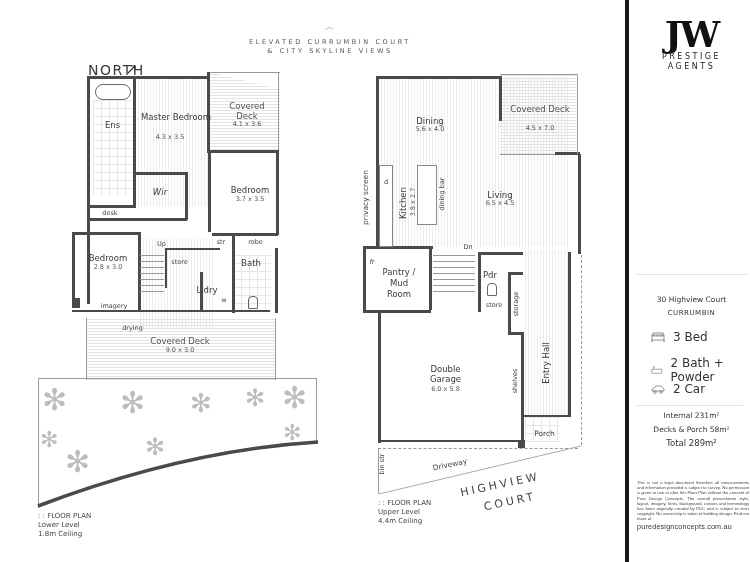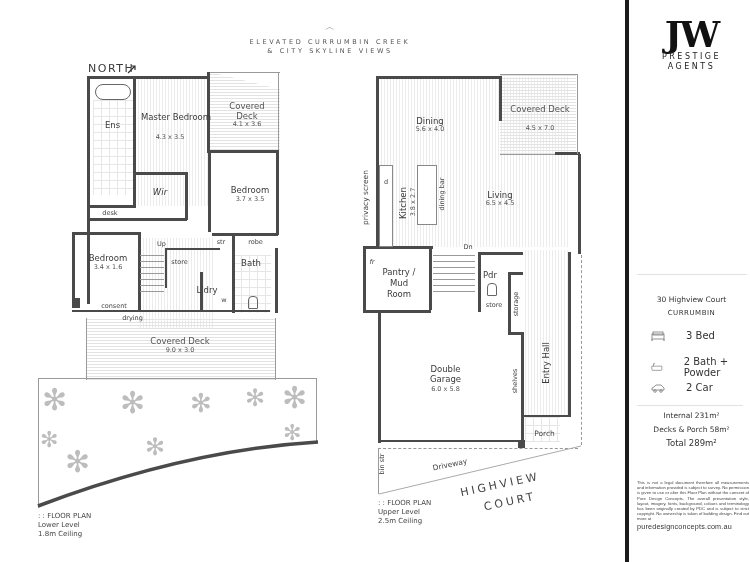--- a/index.html
+++ b/index.html
@@ -8,40 +8,40 @@
   .lbl { position:absolute; text-align:center; white-space:nowrap; font-family:"DejaVu Sans", sans-serif; color:#3a3a3a; }
   .room { font-size:8.5px; line-height:10px; }
   .dim { font-size:6.5px; line-height:8px; color:#555; }
   .small { font-size:6.5px; color:#444; }
   .wall { position:absolute; background:#4a4a4a; }
   .thin { position:absolute; background:#9a9a9a; }
   .right-panel { position:absolute; left:625px; top:0; width:125px; height:562px; border-left:4px solid #1a1a1a; background:#fff; }
   .logo { position:absolute; left:0; width:125px; top:14px; text-align:center; font-family:"DejaVu Serif", serif; font-size:36px; font-weight:bold; letter-spacing:-2px; color:#111; line-height:40px; }
   .agency { position:absolute; width:125px; text-align:center; font-size:8px; letter-spacing:2.5px; color:#222; font-family:"DejaVu Sans", sans-serif; }
   .rp-text { position:absolute; width:125px; text-align:center; font-family:"DejaVu Sans", sans-serif; color:#333; }
-  .feat { position:absolute; left:22px; font-size:10px; font-family:"DejaVu Sans", sans-serif; color:#333; display:flex; align-items:center; gap:21px; }
+  .feat { position:absolute; left:22px; font-size:12px; font-family:"DejaVu Sans", sans-serif; color:#333; display:flex; align-items:center; gap:8px; }
   .feat svg { width:14px; height:10px; }
   .disclaimer { position:absolute; left:8px; top:480px; width:112px; font-size:4.2px; line-height:5.2px; text-align:justify; color:#444; }
   .url { font-size:7.2px; line-height:9px; letter-spacing:0.2px; color:#333; }
   .deck-lines { background-image:repeating-linear-gradient(0deg, #e3e3e3 0 1px, transparent 1px 3px); }
   .floor-lines { background-image:repeating-linear-gradient(90deg, #ececec 0 1px, transparent 1px 3px); }
   .tiles { background-image:linear-gradient(#e6e6e6 1px, transparent 1px), linear-gradient(90deg, #e6e6e6 1px, transparent 1px); background-size:8px 8px; }
   .stairs { background-image:repeating-linear-gradient(0deg, #9a9a9a 0 1px, transparent 1px 6px); }
   .tree { position:absolute; color:#bdbdbd; font-size:30px; line-height:30px; }
   .caption { position:absolute; font-size:7px; line-height:9px; color:#444; font-family:"DejaVu Sans", sans-serif; }
 </style>
 </head>
 <body>
 
 <div class="lbl" style="left:315px;top:20px;width:30px;font-size:10px;color:#777;">︿</div>
-<div class="lbl" style="left:230px;top:38px;width:200px;font-size:6.5px;letter-spacing:2.6px;color:#555;">ELEVATED CURRUMBIN CREEK</div>
+<div class="lbl" style="left:230px;top:38px;width:200px;font-size:6.5px;letter-spacing:2.6px;color:#555;">ELEVATED CURRUMBIN COURT</div>
 <div class="lbl" style="left:230px;top:47px;width:200px;font-size:6.5px;letter-spacing:2.6px;color:#555;">&amp; CITY SKYLINE VIEWS</div>
 
 <div>
-  <div class="lbl" style="left:88px;top:62px;font-size:11px;letter-spacing:1.5px;">NORTH</div>
+  <div class="lbl" style="left:88px;top:62px;font-size:14px;letter-spacing:1.5px;">NORTH</div>
   <div class="abs" style="left:127px;top:60px;">
     <svg width="10" height="10" viewBox="0 0 10 10">
         <path d="M1 9 L8 2 M4 2 L8 2 L8 6" stroke="#333" stroke-width="1.2" fill="none"></path>
       </svg>
   </div>
 
   <div class="abs floor-lines" style="left:135px;top:76px;width:73px;height:130px;"></div>
   <div class="abs tiles" style="left:93px;top:100px;width:40px;height:95px;"></div>
   <div class="abs deck-lines" style="left:210px;top:72px;width:70px;height:78px;clip-path:polygon(0 0,100% 22%,100% 100%,0 100%);"></div>
   <div class="abs floor-lines" style="left:140px;top:238px;width:75px;height:90px;"></div>
@@ -84,30 +84,30 @@
   <div class="lbl room" style="left:95px;top:120px;width:35px;">Ens</div>
   <div class="lbl room" style="left:140px;top:112px;width:72px;white-space:normal;">Master Bedroom</div>
   <div class="lbl dim" style="left:140px;top:133px;width:60px;">4.3 x 3.5</div>
   <div class="lbl room" style="left:222px;top:101px;width:50px;white-space:normal;color:#555;">Covered Deck</div>
   <div class="lbl dim" style="left:222px;top:120px;width:50px;">4.1 x 3.6</div>
   <div class="lbl room" style="left:145px;top:187px;width:30px;font-style:italic;">Wir</div>
   <div class="lbl room" style="left:220px;top:185px;width:60px;">Bedroom</div>
   <div class="lbl dim" style="left:220px;top:195px;width:60px;">3.7 x 3.5</div>
   <div class="lbl small" style="left:90px;top:209px;width:40px;">desk</div>
   <div class="lbl room" style="left:78px;top:253px;width:60px;">Bedroom</div>
-  <div class="lbl dim" style="left:78px;top:263px;width:60px;">3.4 x 1.6</div>
+  <div class="lbl dim" style="left:78px;top:263px;width:60px;">2.8 x 3.0</div>
   <div class="lbl small" style="left:145px;top:240px;width:33px;">Up</div>
   <div class="lbl small" style="left:167px;top:258px;width:25px;">store</div>
   <div class="lbl small" style="left:212px;top:238px;width:18px;">str</div>
   <div class="lbl small" style="left:238px;top:238px;width:35px;">robe</div>
   <div class="lbl room" style="left:236px;top:258px;width:30px;">Bath</div>
   <div class="lbl room" style="left:192px;top:285px;width:30px;">L'dry</div>
   <div class="lbl small" style="left:219px;top:296px;width:10px;">w</div>
-  <div class="lbl small" style="left:90px;top:302px;width:48px;">consent</div>
-  <div class="lbl small" style="left:110px;top:314px;width:45px;">drying</div>
+  <div class="lbl small" style="left:90px;top:302px;width:48px;">imagery</div>
+  <div class="lbl small" style="left:110px;top:324px;width:45px;">drying</div>
   <div class="lbl room" style="left:130px;top:336px;width:100px;color:#555;">Covered Deck</div>
   <div class="lbl dim" style="left:130px;top:346px;width:100px;">9.0 x 3.0</div>
 
   <div class="thin" style="left:38px;top:378px;width:278px;height:1px;"></div>
   <div class="thin" style="left:38px;top:378px;width:1px;height:130px;"></div>
   <div class="thin" style="left:316px;top:378px;width:1px;height:65px;"></div>
   <div class="abs" style="left:36px;top:440px;">
     <svg width="285" height="70" viewBox="0 0 285 70">
         <path d="M2 66 Q 150 10 282 2" stroke="#4a4a4a" stroke-width="3.5" fill="none"></path>
       </svg>
@@ -197,21 +197,21 @@
     <svg width="205" height="52" viewBox="0 0 205 52">
         <path d="M1 50 L203 2" stroke="#aaa" stroke-width="1" fill="none"></path>
       </svg>
   </div>
   <div class="lbl" style="left:455px;top:478px;width:90px;font-size:11px;letter-spacing:3px;transform:rotate(-12deg);color:#444;">HIGHVIEW</div>
   <div class="lbl" style="left:470px;top:495px;width:80px;font-size:11px;letter-spacing:3px;transform:rotate(-12deg);color:#444;">COURT</div>
 
   <div class="caption" style="left:378px;top:499px;">
     <div>: : FLOOR PLAN</div>
     <div>Upper Level</div>
-    <div>2.5m Ceiling</div>
+    <div>4.4m Ceiling</div>
   </div>
 </div>
 
 <div class="right-panel">
   <div class="logo">JW</div>
   <div class="agency" style="top:52px;">PRESTIGE</div>
   <div class="agency" style="top:62px;">AGENTS</div>
 
   <div class="abs" style="left:8px;top:274px;width:110px;height:1px;background:#e2e2e2;"></div>
   <div class="rp-text" style="top:295px;font-size:7.5px;">30 Highview Court</div>

